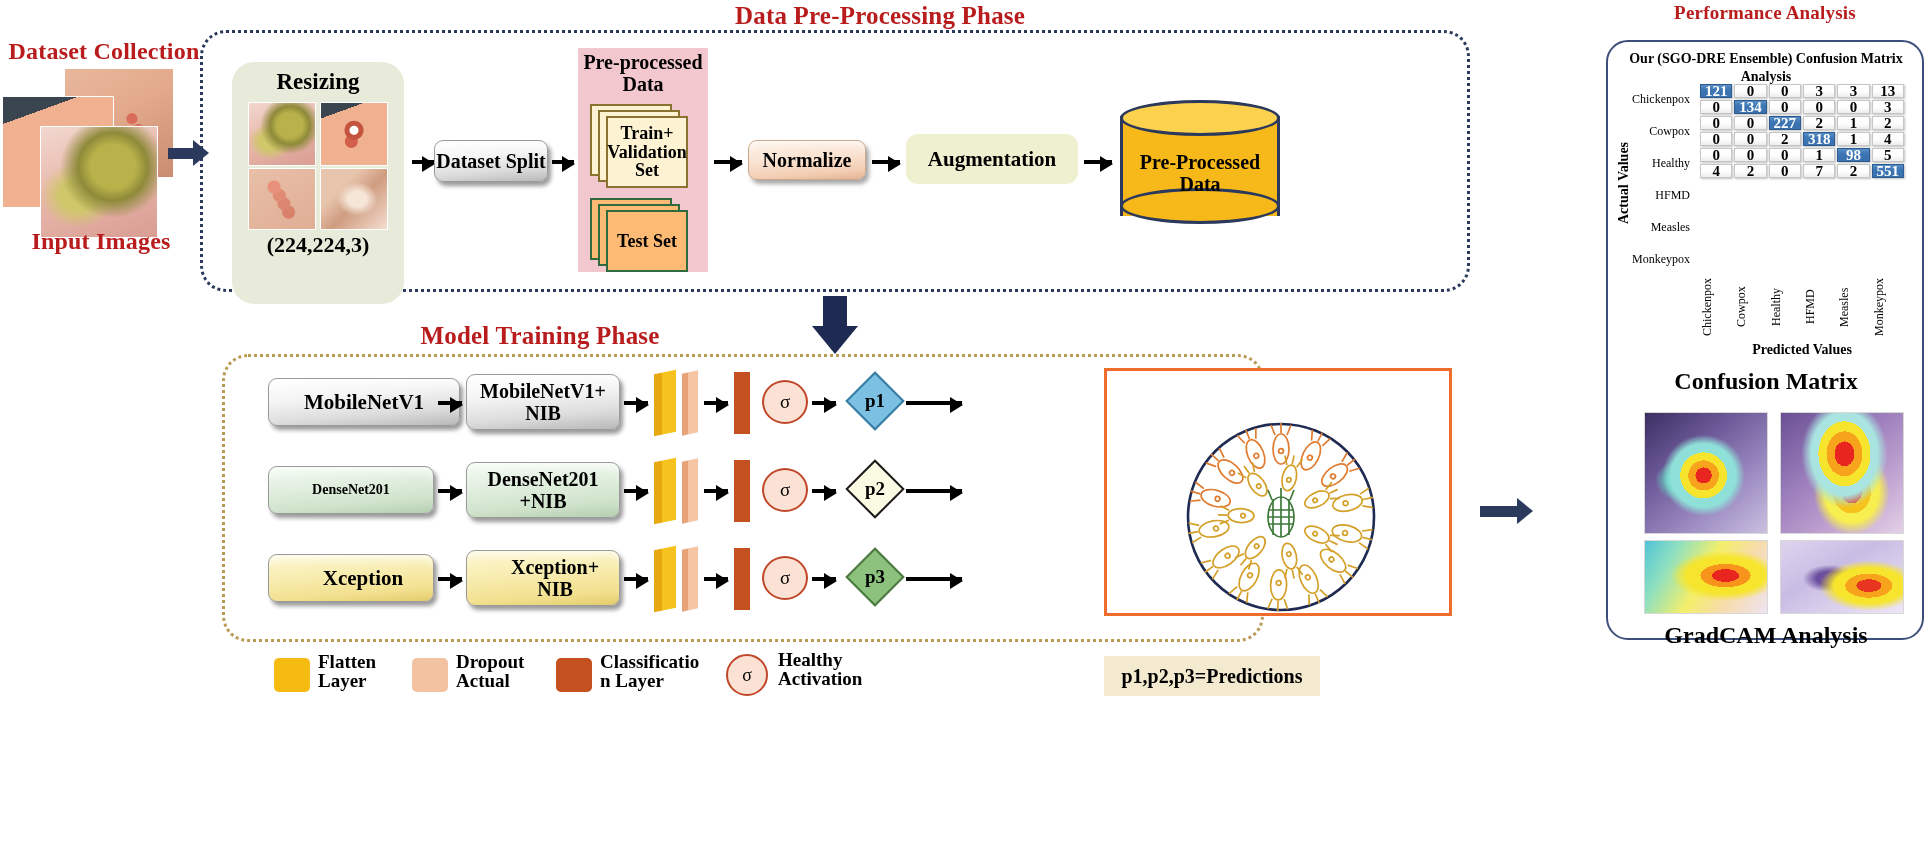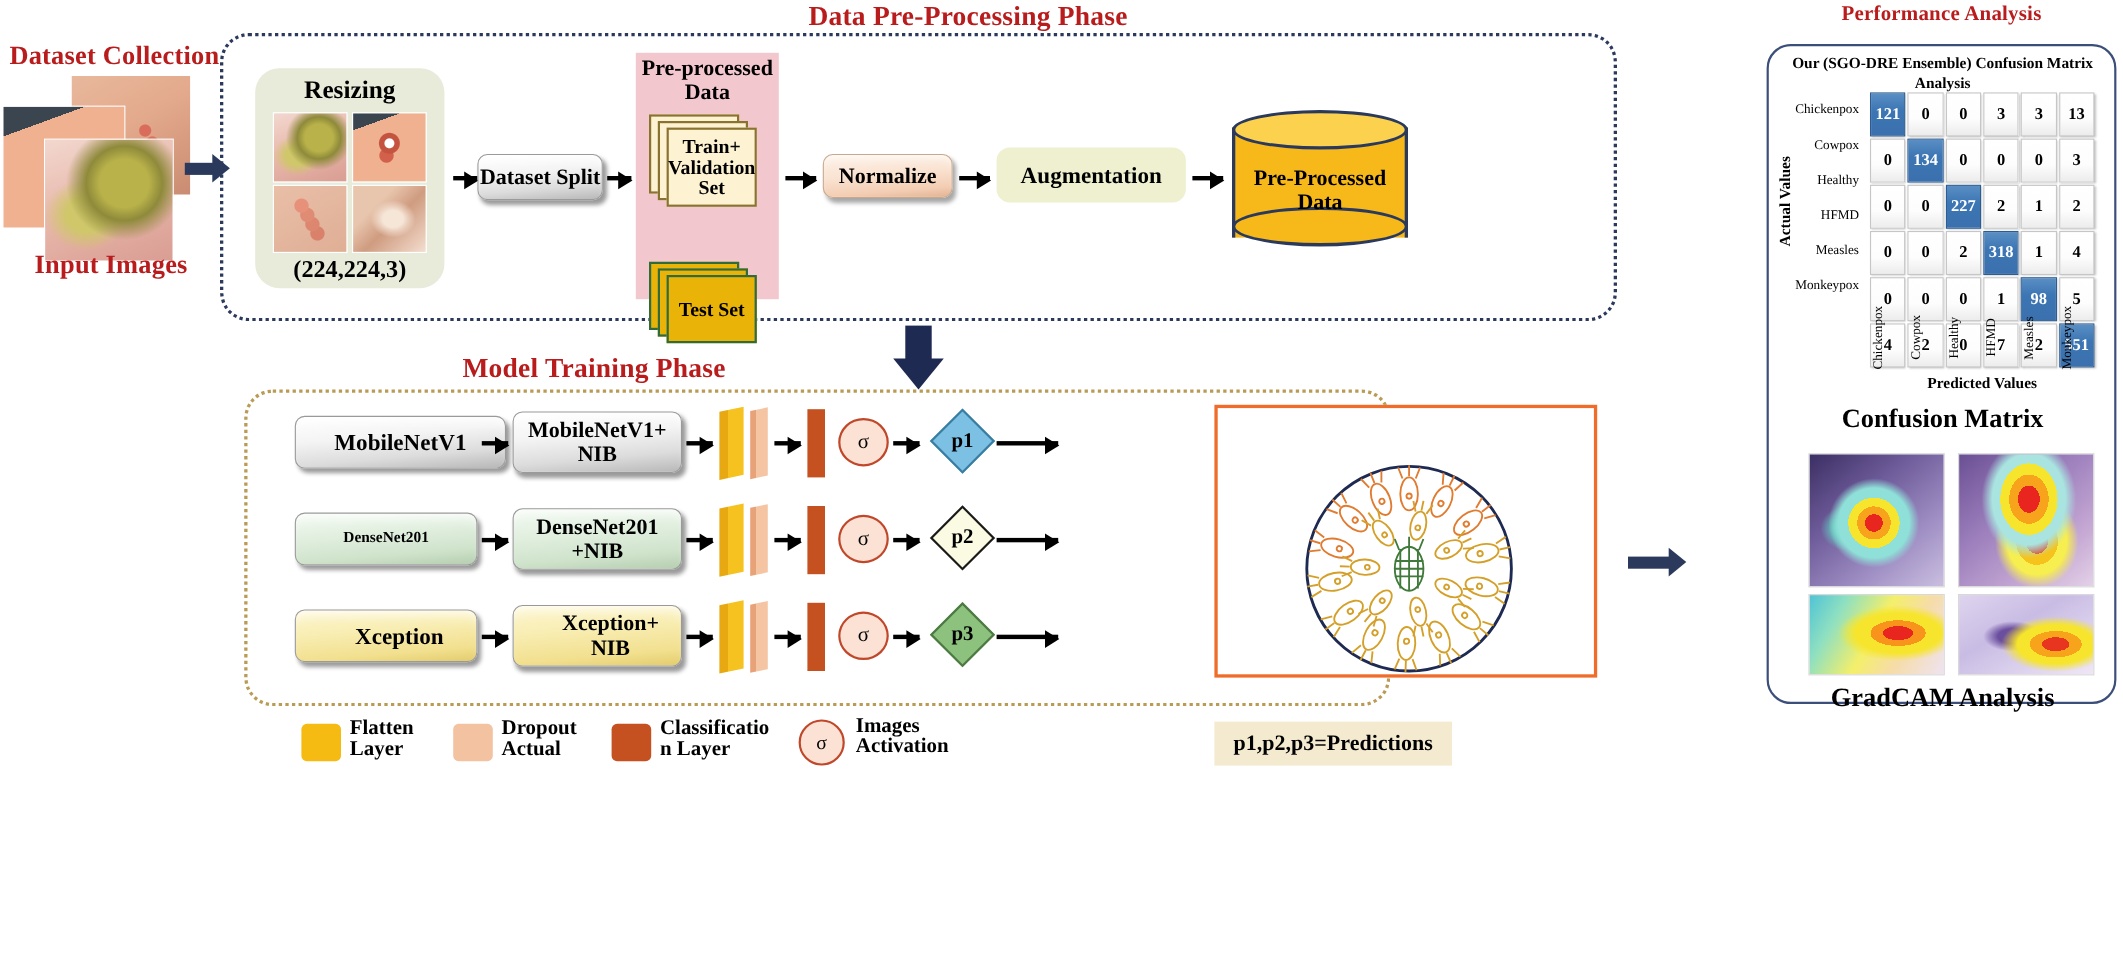--- a/index.html
+++ b/index.html
@@ -159,21 +159,21 @@
     background:
       radial-gradient(ellipse at 72% 62%, #e8351f 0 10%, #f8a31c 10% 19%, #f6e52c 19% 28%, transparent 40%),
       radial-gradient(ellipse at 40% 52%, #6b4f9e 0 13%, transparent 26%),
       linear-gradient(150deg,#ded4ee 0%, #c9bce4 40%, #efe7f6 100%);
   }
 
   
   .pink-panel { background: #f2c7cd; }
   .stack-card { position:absolute; }
   .card-yellow { background:#fdf3d2; border:2px solid #8a7330; }
-  .card-green  { background:#eab308; border:2px solid #2f6b3c;margin-top:40px; }
+  .card-green  { background:#fdba74; border:2px solid #2f6b3c; }
 
   
   .cyl-body {
     background:#f7b819; border-left:3px solid #2b3a5c; border-right:3px solid #2b3a5c;
   }
   .cyl-top {
     background:#fcd14e; border:3px solid #2b3a5c; border-radius:50%;
   }
   .cyl-bot {
     background:#f7b819; border:3px solid #2b3a5c; border-radius:50%;
@@ -209,21 +209,21 @@
   .sgo-box { border: 3px solid #ef6c2a; background:#fff; }
 
   
   .cm-grid { display:grid; grid-template-columns: repeat(6, 1fr); gap: 2px; }
   .cm-cell {
     display:flex; align-items:center; justify-content:center;
     font-weight:bold; font-size:15px; color:#000;
     background: linear-gradient(180deg,#ffffff 0%, #fdfdfd 60%, #ececec 100%);
     border:1px solid #c6c6c6;
     box-shadow: 1px 1px 2px rgba(0,0,0,.25);
-    height: 40px;
+    height: 14px;
   }
   .cm-cell.diag {
     background: linear-gradient(180deg,#5a8fc4 0%, #3d76b4 40%, #3a70ad 100%);
     color:#fff; border:1px solid #2c5c92;
   }
   .cm-rowlabel {
     font-size:12px; color:#000; text-align:right; padding-right:6px;
     display:flex; align-items:center; justify-content:flex-end; height:30px;
   }
   .cm-collabel {
@@ -262,21 +262,21 @@
   <div class="abs photo skin-a" style="left:62px; top:0px; width:110px; height:110px;"></div>
   <div class="abs photo skin-b" style="left:0px; top:28px; width:112px; height:112px;"></div>
   <div class="abs photo nail-photo" style="left:38px; top:58px; width:118px; height:112px;"></div>
 </div>
 <div class="abs phase-title" style="left:6px; top:228px; width:190px; font-size:24px;">Input Images</div>
 
 <div class="abs arrow-thick" style="left:168px; top:148px; width:26px;"></div>
 
 <div class="abs dotted-box" style="left:200px; top:30px; width:1270px; height:262px;"></div>
 
-<div class="abs resize-node" style="left:232px; top:62px; width:172px; height:200px;">
+<div class="abs resize-node" style="left:232px; top:62px; width:172px; height:242px;">
   <div class="abs node" style="left:0; top:6px; width:172px; height:28px; font-size:23px;">Resizing</div>
   <div class="abs photo nail-photo" style="left:16px; top:40px; width:68px; height:64px;"></div>
   <div class="abs photo skin-b" style="left:88px; top:40px; width:68px; height:64px;"></div>
   <div class="abs photo skin-c" style="left:16px; top:106px; width:68px; height:62px;"></div>
   <div class="abs photo skin-d" style="left:88px; top:106px; width:68px; height:62px;"></div>
   <div class="abs node" style="left:0; top:168px; width:172px; height:30px; font-size:22px;">(224,224,3)</div>
 </div>
 
 <div class="abs arrow-r" style="left:412px; top:160px; width:22px;"></div>
 
@@ -496,21 +496,21 @@
 <div class="abs" style="left:412px; top:652px; width:130px; height:58px;">
   <div class="abs legend-swatch" style="left:0; top:6px; width:36px; height:34px; background:#f3c2a0;"></div>
   <div class="abs legend-text" style="left:44px; top:0; width:90px;">Dropout Actual</div>
 </div>
 <div class="abs" style="left:556px; top:652px; width:150px; height:58px;">
   <div class="abs legend-swatch" style="left:0; top:6px; width:36px; height:34px; background:#c4511f;"></div>
   <div class="abs legend-text" style="left:44px; top:0; width:110px;">Classificatio n Layer</div>
 </div>
 <div class="abs" style="left:726px; top:648px; width:170px; height:60px;">
   <div class="abs sigma-oval" style="left:0; top:6px; width:42px; height:42px; font-size:18px;">σ</div>
-  <div class="abs legend-text" style="left:52px; top:2px; width:116px;">Images Activation</div>
+  <div class="abs legend-text" style="left:52px; top:2px; width:116px;">Healthy Activation</div>
 </div>
 <div class="abs pred-legend" style="left:1104px; top:656px; width:216px; height:40px;">p1,p2,p3=Predictions</div>
 
 <div class="abs solid-box-blue" style="left:1606px; top:40px; width:318px; height:600px;"></div>
 
 <div class="abs cm-title" style="left:1622px; top:50px; width:288px;">Our (SGO-DRE Ensemble) Confusion Matrix Analysis</div>
 
 <div class="abs cm-ylabel" style="left:1616px; top:112px; height:112px;">Actual Values</div>
 
 <div class="abs" style="left:1630px; top:84px; width:66px;">

